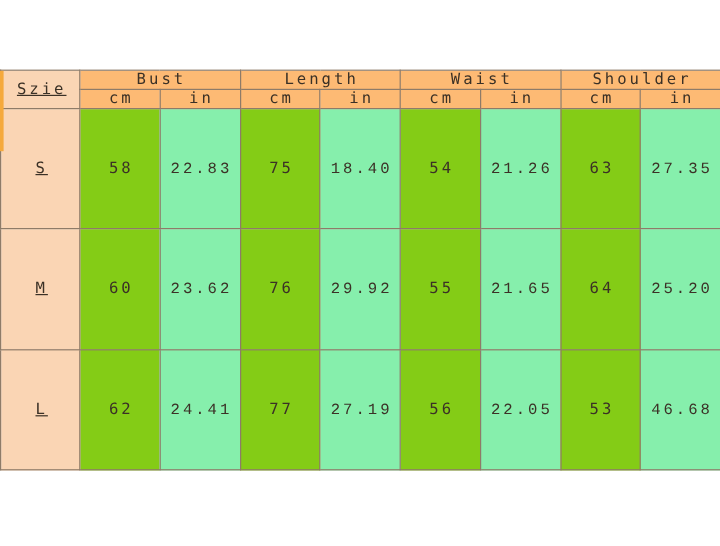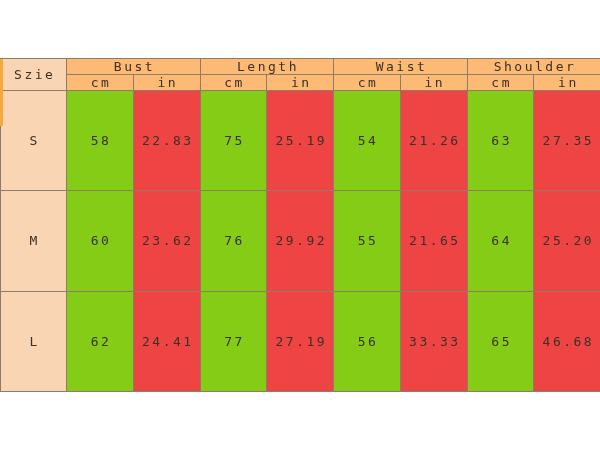--- a/index.html
+++ b/index.html
@@ -62,33 +62,35 @@
     margin-left: 6px;
   }
 
   
   .size-col {
     background: #fad5b4;
     font-size: 13px;
     letter-spacing: 2px;
     text-indent: 2px;
     color: #3b3126;
+    text-decoration: underline;
   }
 
   
   .cell-cm {
     background: #84cc16;
     color: #3a4452;
     font-size: 13px;
   }
 
   .cell-in {
-    background: #ef4444;
+    background: #86efac;
     color: #4a3b20;
     font-size: 13px;
+    font-family: Liberation Mono, monospace;
   }
 
   
   .left-accent {
     position: absolute;
     left: 0px;
     top: 1px;
     width: 3px;
     height: 67px;
     background: #f5a93c;
@@ -138,21 +140,21 @@
         <th class="hdr hdr-sub">in</th>
       </tr>
     </thead>
 
     <tbody>
       <tr>
         <td class="size-col">S</td>
         <td class="cell-cm">58</td>
         <td class="cell-in">22.83</td>
         <td class="cell-cm">75</td>
-        <td class="cell-in">25.19</td>
+        <td class="cell-in">18.40</td>
         <td class="cell-cm">54</td>
         <td class="cell-in">21.26</td>
         <td class="cell-cm">63</td>
         <td class="cell-in">27.35</td>
       </tr>
       <tr>
         <td class="size-col">M</td>
         <td class="cell-cm">60</td>
         <td class="cell-in">23.62</td>
         <td class="cell-cm">76</td>
@@ -162,19 +164,19 @@
         <td class="cell-cm">64</td>
         <td class="cell-in">25.20</td>
       </tr>
       <tr>
         <td class="size-col">L</td>
         <td class="cell-cm">62</td>
         <td class="cell-in">24.41</td>
         <td class="cell-cm">77</td>
         <td class="cell-in">27.19</td>
         <td class="cell-cm">56</td>
-        <td class="cell-in">33.33</td>
-        <td class="cell-cm">65</td>
+        <td class="cell-in">22.05</td>
+        <td class="cell-cm">53</td>
         <td class="cell-in">46.68</td>
       </tr>
     </tbody>
   </table>
 </div>
 
 </body></html>

